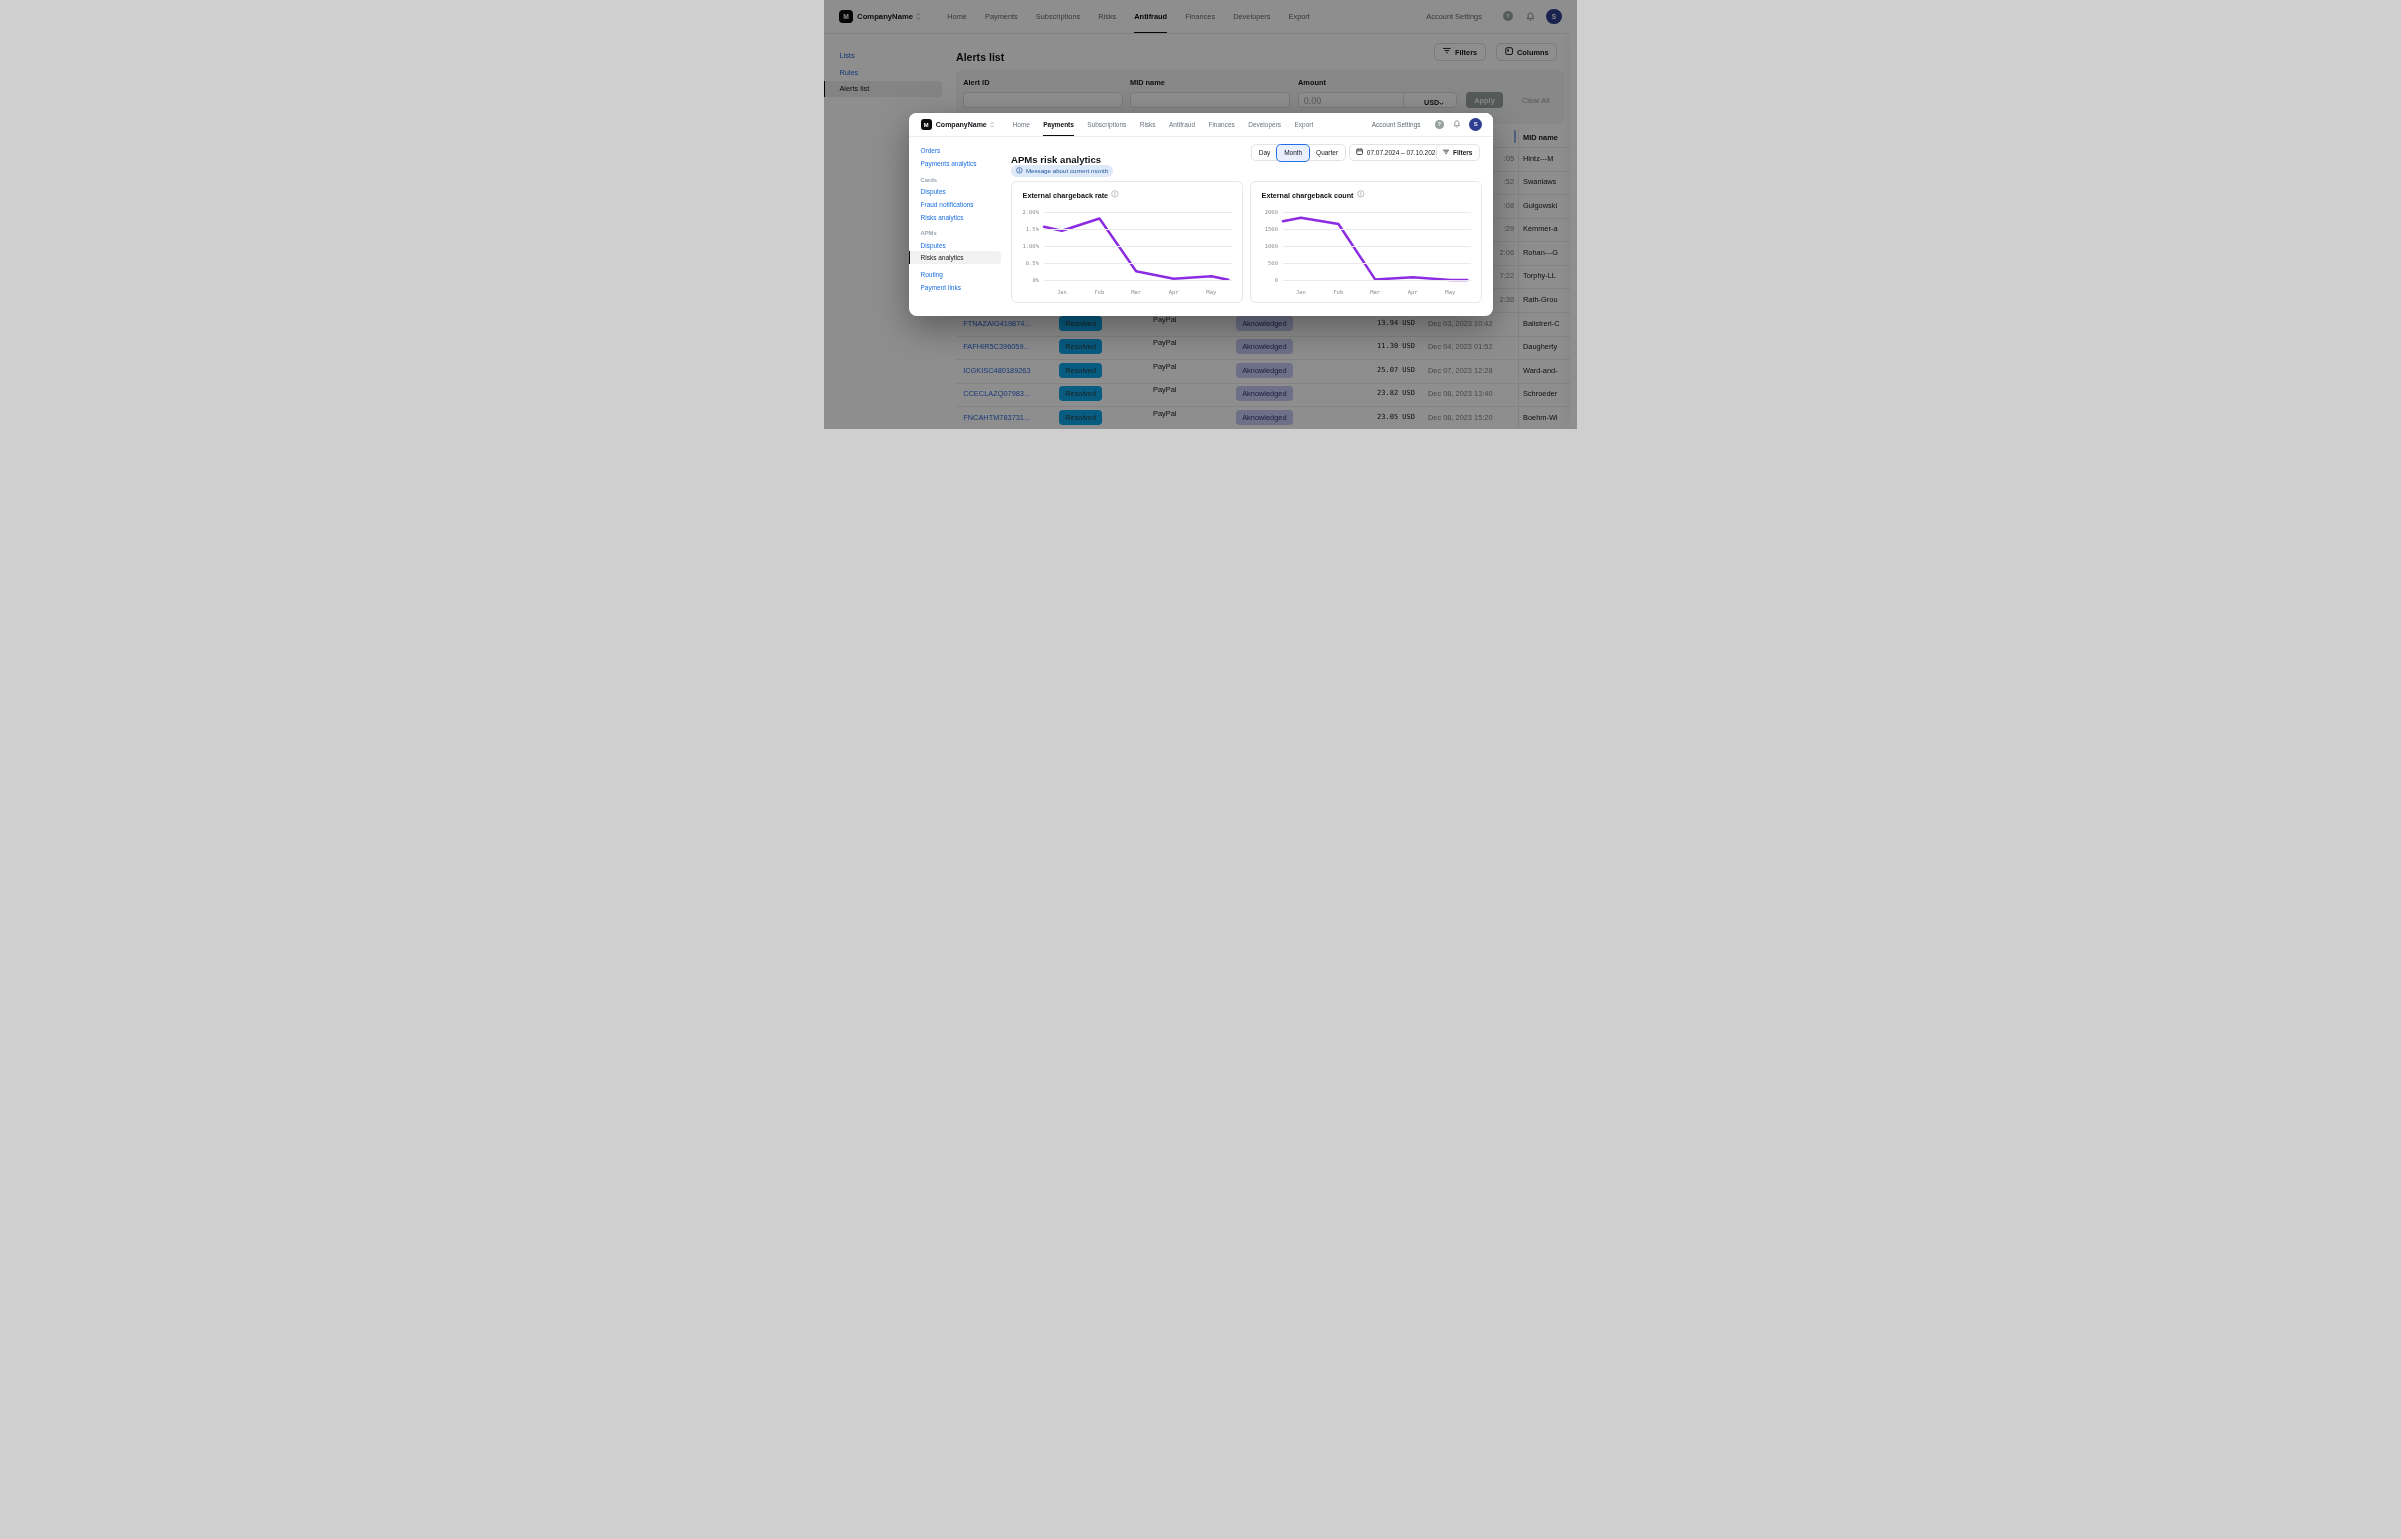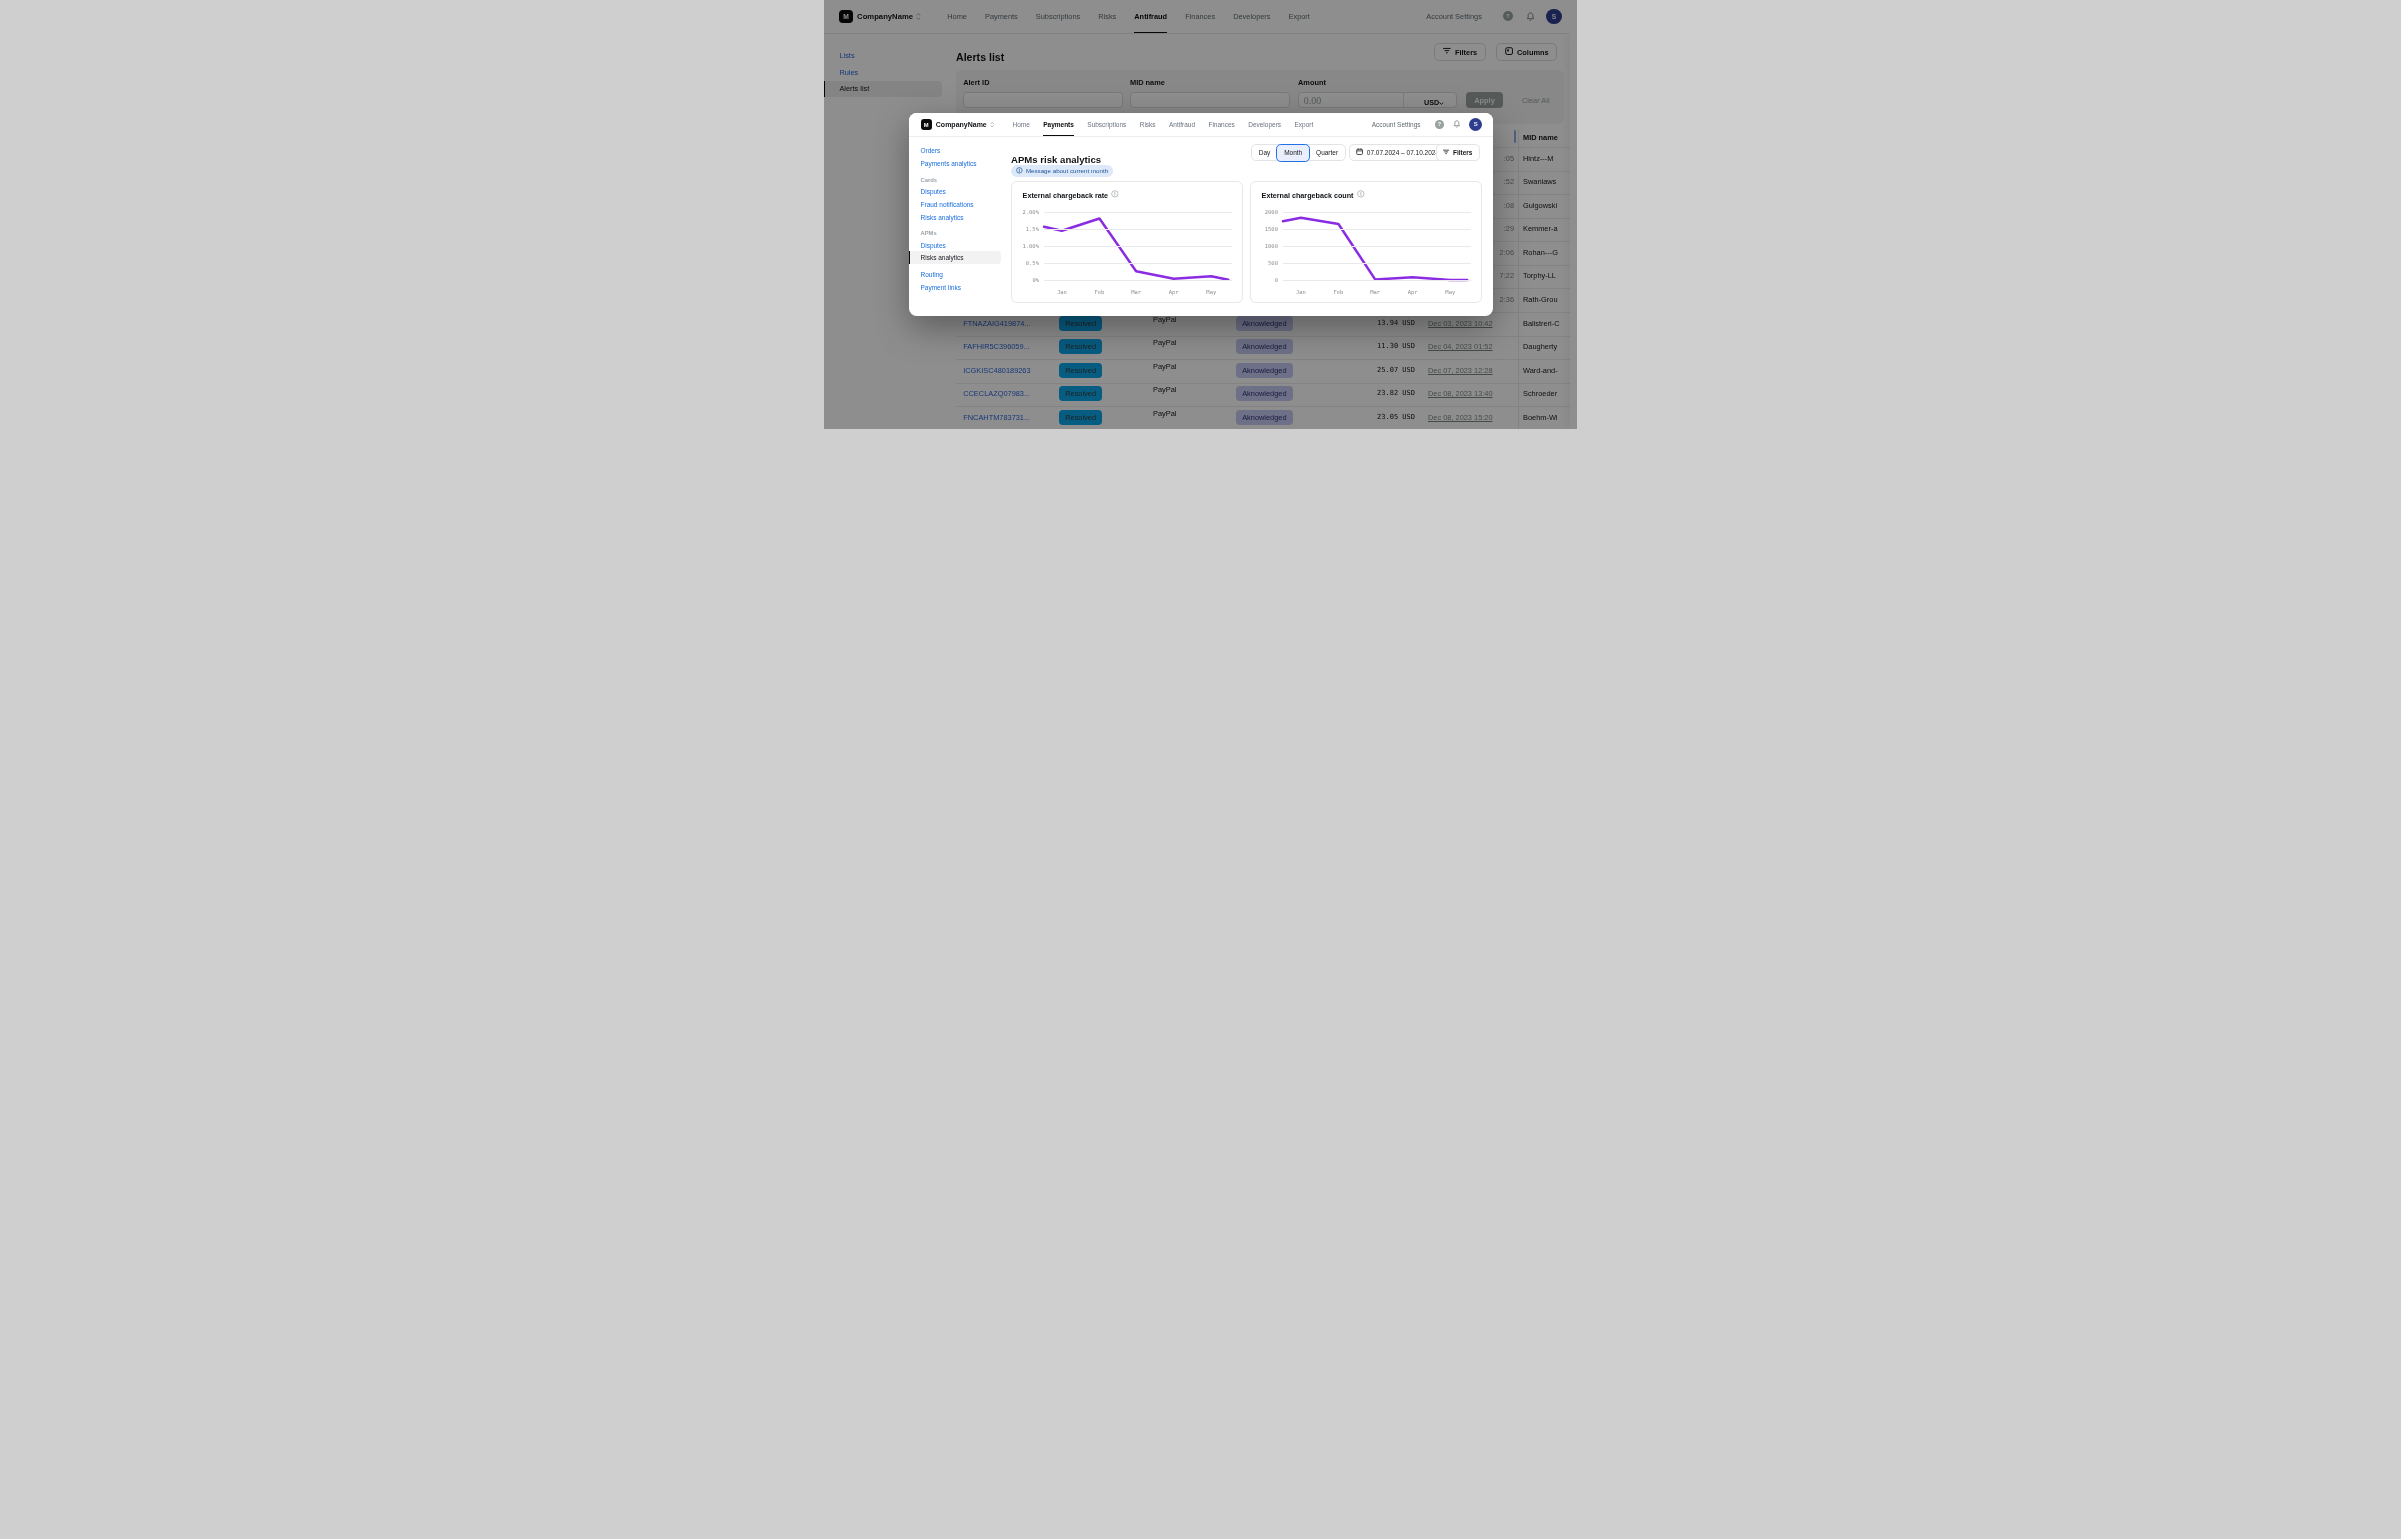--- a/index.html
+++ b/index.html
@@ -61,21 +61,21 @@
   .t-head .mid-h{position:absolute;left:567px;top:3.8px;font-size:7.4px;font-weight:bold;}
   .col-handle{position:absolute;left:558px;top:1.4px;width:1.9px;height:13px;border-radius:1px;background:#8fb0e8;cursor:col-resize;}
   .v-sep{position:absolute;left:562px;top:0;bottom:0;width:0.5px;background:#ececec;}
   .t-row{position:absolute;left:0;right:0;height:23.5px;border-bottom:0.5px solid #ececec;}
   .c-alert{position:absolute;left:7.2px;top:6.7px;font-size:7.4px;color:#2b66d9;cursor:pointer;}
   .badge{position:absolute;top:4.3px;height:15px;border-radius:3.8px;display:flex;align-items:center;padding:0 6.2px;font-size:7.4px;box-sizing:border-box;}
   .b-res{left:103px;background:#0ea5e9;color:#343d39;}
   .b-ack{left:280px;background:#c6c9f2;color:#2e3272;}
   .c-method{position:absolute;left:197px;top:3px;font-size:7.4px;color:#14171a;}
   .c-amt{position:absolute;right:155px;top:6.7px;font-size:7px;color:#14171a;}
-  .c-date{position:absolute;left:472px;top:6.7px;font-size:7.4px;color:#7d8885;text-decoration:underline;}
+  .c-date{position:absolute;left:472px;top:6.7px;font-size:7.4px;color:#7d8885;}
   .c-frag{position:absolute;right:56px;top:6.7px;font-size:7.4px;color:#7d8885;}
   .c-mid{position:absolute;left:567px;top:6.7px;font-size:7.4px;color:#14171a;white-space:nowrap;}
   .right-gutter{position:absolute;right:0;top:33px;width:7.2px;bottom:0;background:#fff;
                 box-shadow:-4.8px 0 6.7px -2.9px rgba(0,0,0,0.22);}
 
   
   .dim{position:absolute;inset:0;background:rgba(0,0,0,0.443);}
 
   
   .modal{position:absolute;left:85px;top:113px;width:584px;height:203px;background:#fff;border-radius:7.7px;

